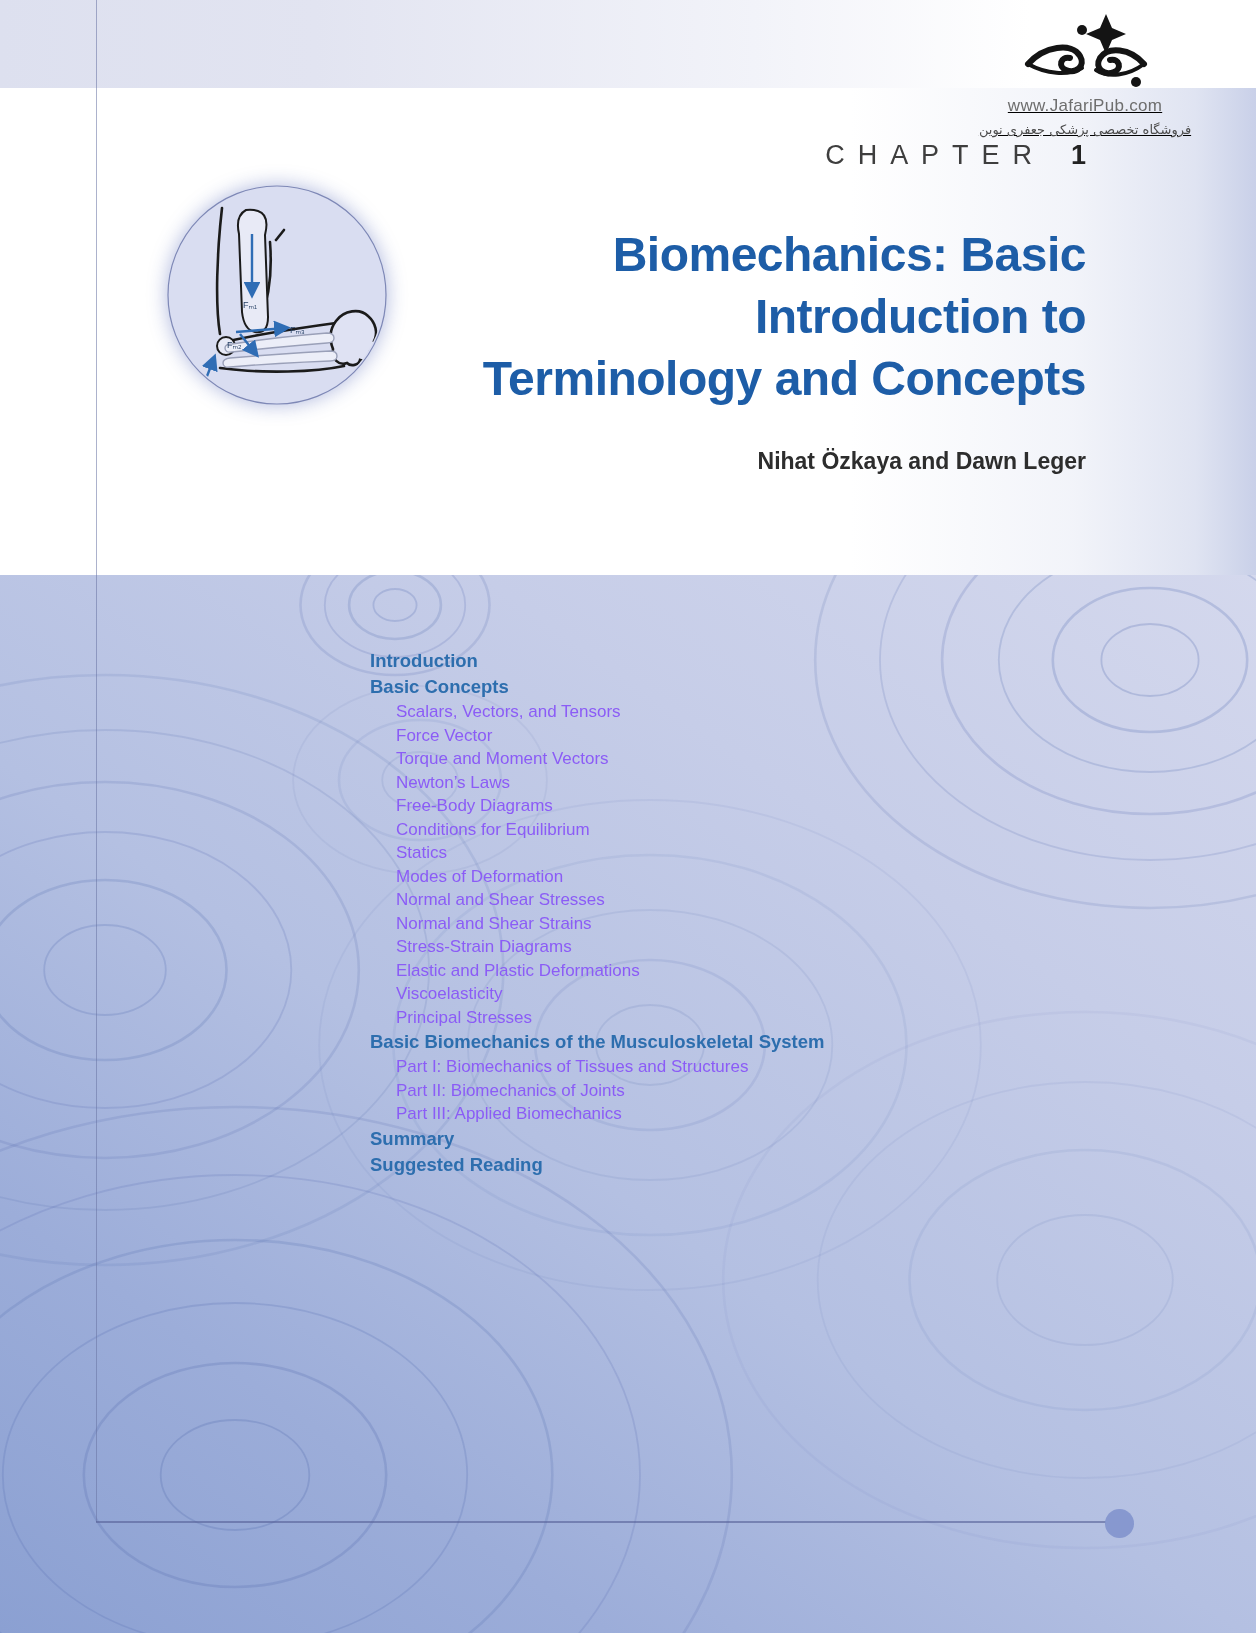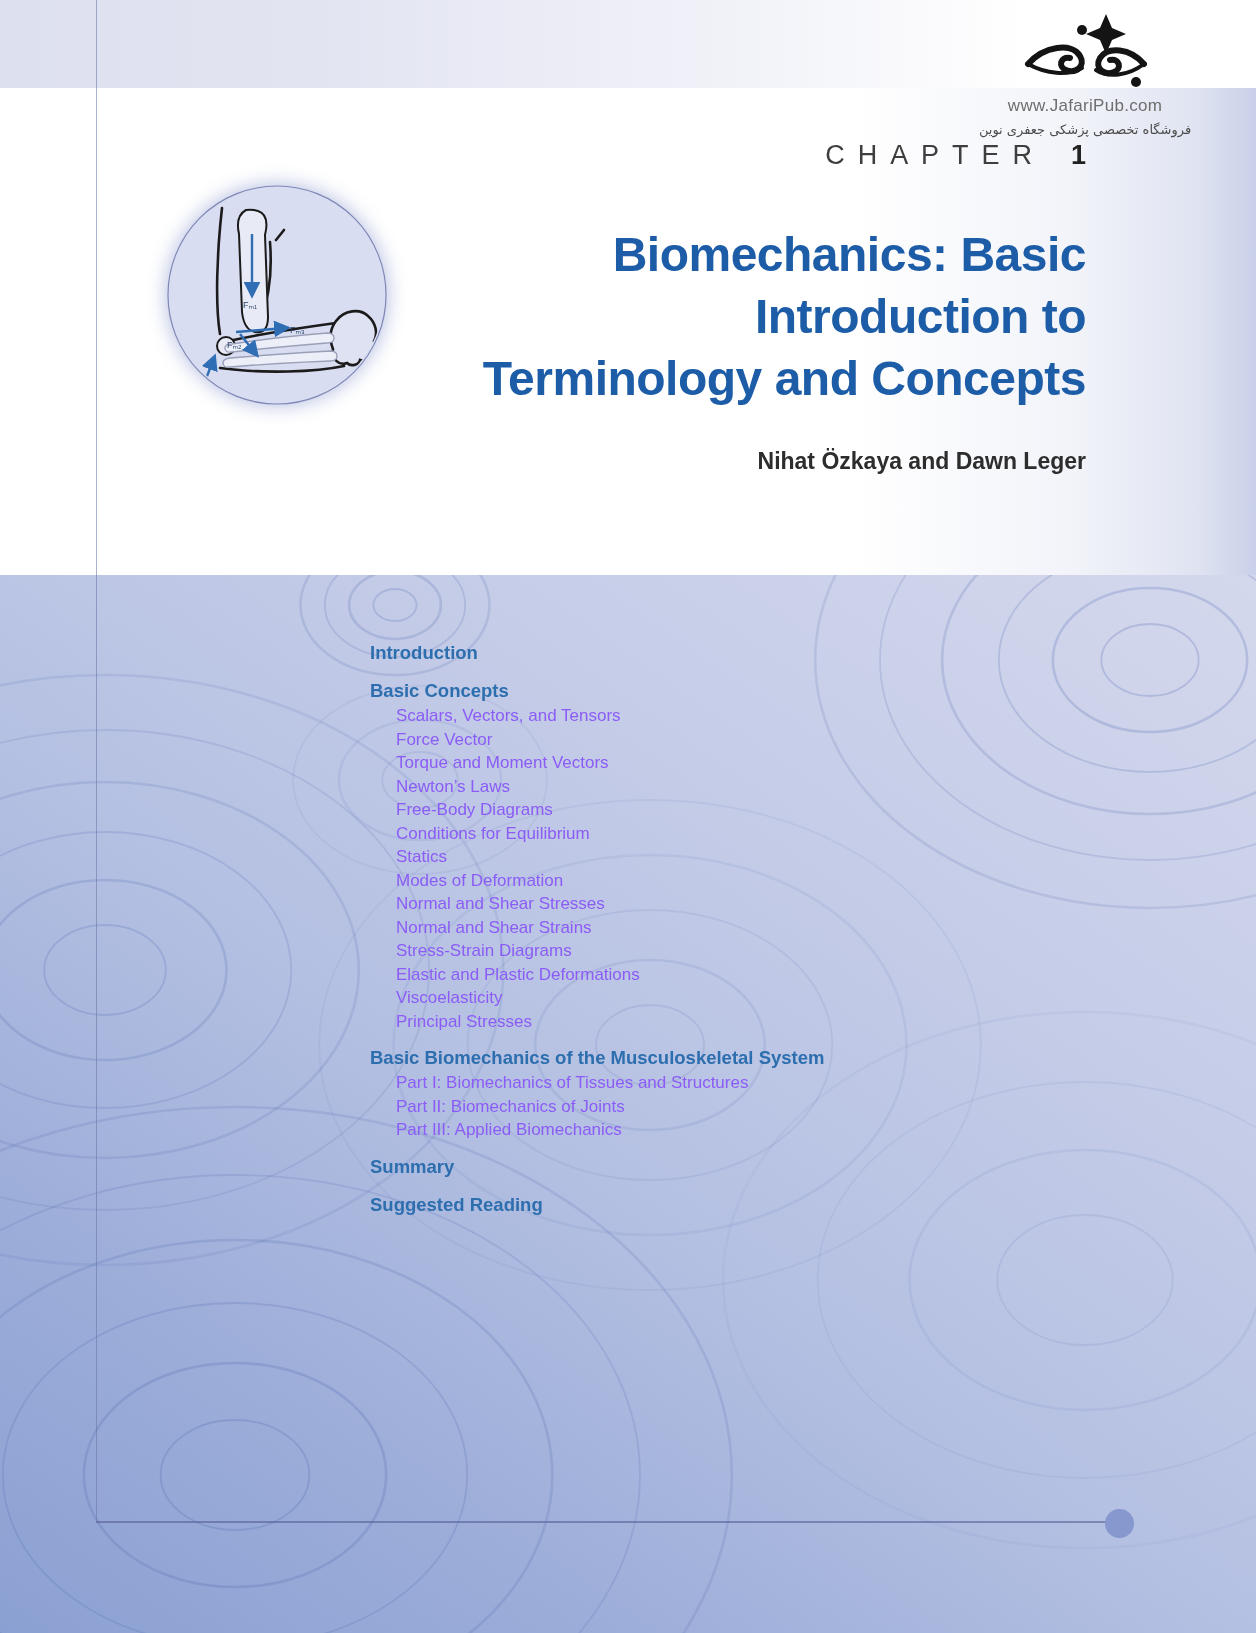--- a/index.html
+++ b/index.html
@@ -16,21 +16,21 @@
   
   .right-band{
     position:absolute;left:850px;top:88px;width:406px;height:487px;
     background:linear-gradient(to right,rgba(203,210,233,0) 0%,rgba(203,210,233,0.25) 55%,rgba(203,210,233,0.6) 85%,rgba(195,203,230,0.9) 100%);
   }
   .v-rule{
     position:absolute;left:96px;top:0;width:1px;height:1522px;
     background:rgba(104,115,163,0.55);z-index:6;
   }
   
-  .logo-block{position:absolute;left:940px;top:12px;width:290px;text-align:center;z-index:5;}
+  .logo-block{position:absolute;left:940px;top:12px;width:290px;text-align:center;z-index:5;text-decoration:underline;}
   .logo-block svg{display:block;margin:0 auto;}
   .wm-url{font-size:17px;color:#6e6e6e;letter-spacing:.3px;margin-top:2px;}
   .wm-store{font-size:13px;color:#4c4c4c;margin-top:6px;font-family:"DejaVu Sans",sans-serif;}
   
   .chapter-row{position:absolute;top:140px;right:170px;z-index:5;white-space:nowrap;color:#3e3e3e;margin-left:28px;}
   .chapter-label{font-size:27px;letter-spacing:.48em;font-weight:400;}
   .chapter-number{font-size:27px;font-weight:700;color:#222;margin-left:26px;}
   
   .title-block{position:absolute;top:224px;right:170px;text-align:right;z-index:5;}
   .title-line{font-size:48px;line-height:62px;font-weight:700;color:#1d5da7;letter-spacing:-0.5px;}
@@ -39,22 +39,22 @@
   .illus{position:absolute;left:164px;top:182px;width:226px;height:226px;z-index:5;
          filter:drop-shadow(0 0 10px rgba(160,170,215,0.85));}
   
   .blue-section{
     position:absolute;left:0;top:575px;width:1256px;height:1058px;
     background:linear-gradient(215deg,#d4d8ed 0%,#c6cde8 28%,#b4c0e2 55%,#9cadd9 78%,#8ba0d2 100%);
   }
   .ripples{position:absolute;left:0;top:0;width:1256px;height:1058px;}
   
   .toc{position:absolute;left:370px;top:640px;width:780px;z-index:7;}
-  .toc-heading{font-size:18.5px;font-weight:700;color:#2d6eae;line-height:26px;margin-top:12px;}
-  .toc-heading:first-child{margin-top:0;}
+  .toc-heading{font-size:18.5px;font-weight:700;color:#2d6eae;line-height:26px;}
+  .toc-heading:first-child{margin-top:8px;}
   .toc-item{font-size:17px;color:#8b5cf6;line-height:23.5px;padding-left:26px;}
   
   .h-rule{position:absolute;left:96px;top:1521px;width:1010px;height:1.5px;
           background:rgba(85,95,150,0.6);z-index:7;}
   .dot{position:absolute;left:1105px;top:1509px;width:29px;height:29px;border-radius:50%;
        background:rgba(130,148,205,0.9);z-index:7;}
 </style>
 </head>
 <body>
 

